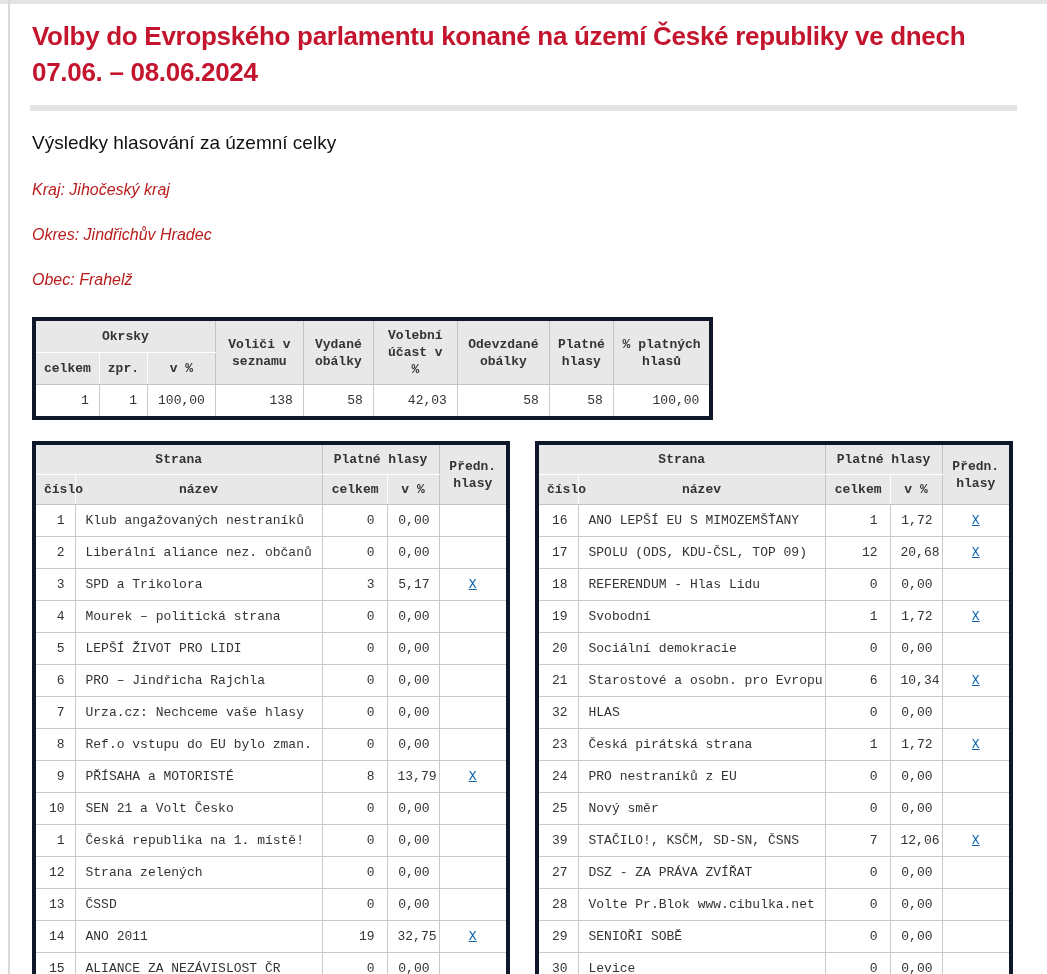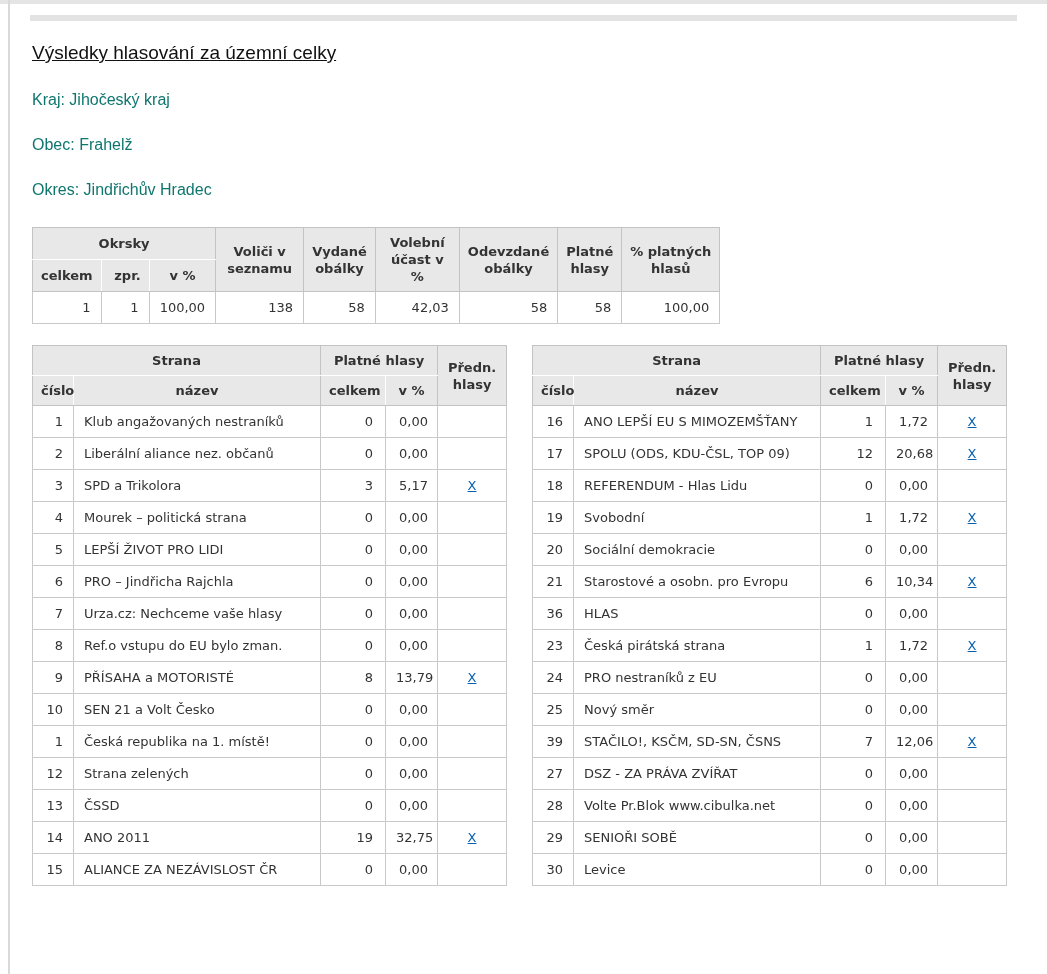--- a/index.html
+++ b/index.html
@@ -7,25 +7,25 @@
   .frame-top { position:absolute; top:0; left:0; width:100%; height:4px; background:#e4e4e4; }
   .frame-left { position:absolute; top:0; left:8px; width:2px; height:974px; background:#d9d9d9; }
   .page { position:relative; width:1047px; min-height:974px; overflow:hidden; }
   .content { padding:0 30px 20px 32px; }
 
   h1.title {
     margin:18px 0 0 0; color:#c4152e; font-size:26px; line-height:36px;
     font-weight:bold; letter-spacing:-0.3px; max-width:965px;
   }
   .divider { margin:15px 0 0 -2px; height:6px; background:#e3e3e3; }
-  h2.subtitle { margin:21px 0 0 0; font-size:19px; font-weight:normal; color:#111;text-decoration:underline; }
-  p.region { margin:27px 0 0 0; font-size:16px; color:#0f766e; }
+  h2.subtitle { margin:21px 0 0 0; font-size:19px; font-weight:normal; color:#111; }
+  p.region { margin:27px 0 0 0; font-size:16px; color:#b91c1c;font-style:italic; }
 
   table { border-collapse:collapse; table-layout:fixed; font-family:"DejaVu Sans", sans-serif; font-size:13px; color:#333; }
-  table.tbl { border:1px solid #0f172a; }
+  table.tbl { border:4px solid #0f172a;font-family:Liberation Mono, monospace; }
   th { background:#e8e8e8; border:1px solid #c3c3c3; font-weight:bold; padding:6px 8px; text-align:center; vertical-align:middle; line-height:17px; }
   td { border:1px solid #c9c9c9; padding:8px 10px; background:#fff; line-height:15px; }
   th.bw-r { border-right-color:#ffffff;text-align:right; }
   th.bw-b { border-bottom-color:#ffffff; }
   td.num { text-align:right; }
   .summary { margin-top:28px; }
   .summary td { padding-right:10px; }
 
   .party-tables { display:flex; gap:25px; margin-top:21px; }
   .party { width:474px; }
@@ -38,27 +38,28 @@
   a.pref-link:empty { display:none; }
 </style>
 </head>
 <body>
 
 <div class="page">
   <div class="frame-top"></div>
   <div class="frame-left"></div>
 
   <div class="content">
+    <h1 class="title">Volby do Evropského parlamentu konané na území České republiky ve dnech 07.06. – 08.06.2024</h1>
     <div class="divider"></div>
 
     <h2 class="subtitle">Výsledky hlasování za územní celky</h2>
 
     <p class="region"><span>Kraj:</span> <span>Jihočeský kraj</span></p>
+    <p class="region"><span>Okres:</span> <span>Jindřichův Hradec</span></p>
     <p class="region"><span>Obec:</span> <span>Frahelž</span></p>
-    <p class="region"><span>Okres:</span> <span>Jindřichův Hradec</span></p>
 
     <table class="tbl summary">
       <colgroup>
         <col style="width:65px">
           <col style="width:48px">
           <col style="width:59px">
         <col style="width:88px">
           <col style="width:70px">
           <col style="width:84px">
         <col style="width:92px">
@@ -306,21 +307,21 @@
 
   <tr>
     <td class="c-num">21</td>
     <td class="c-name">Starostové a osobn. pro Evropu</td>
     <td class="c-total">6</td>
     <td class="c-pct">10,34</td>
     <td class="c-pref"><a class="pref-link">X</a></td>
   </tr>
 
   <tr>
-    <td class="c-num">36</td>
+    <td class="c-num">32</td>
     <td class="c-name">HLAS</td>
     <td class="c-total">0</td>
     <td class="c-pct">0,00</td>
     <td class="c-pref"></td>
   </tr>
 
   <tr>
     <td class="c-num">23</td>
     <td class="c-name">Česká pirátská strana</td>
     <td class="c-total">1</td>

